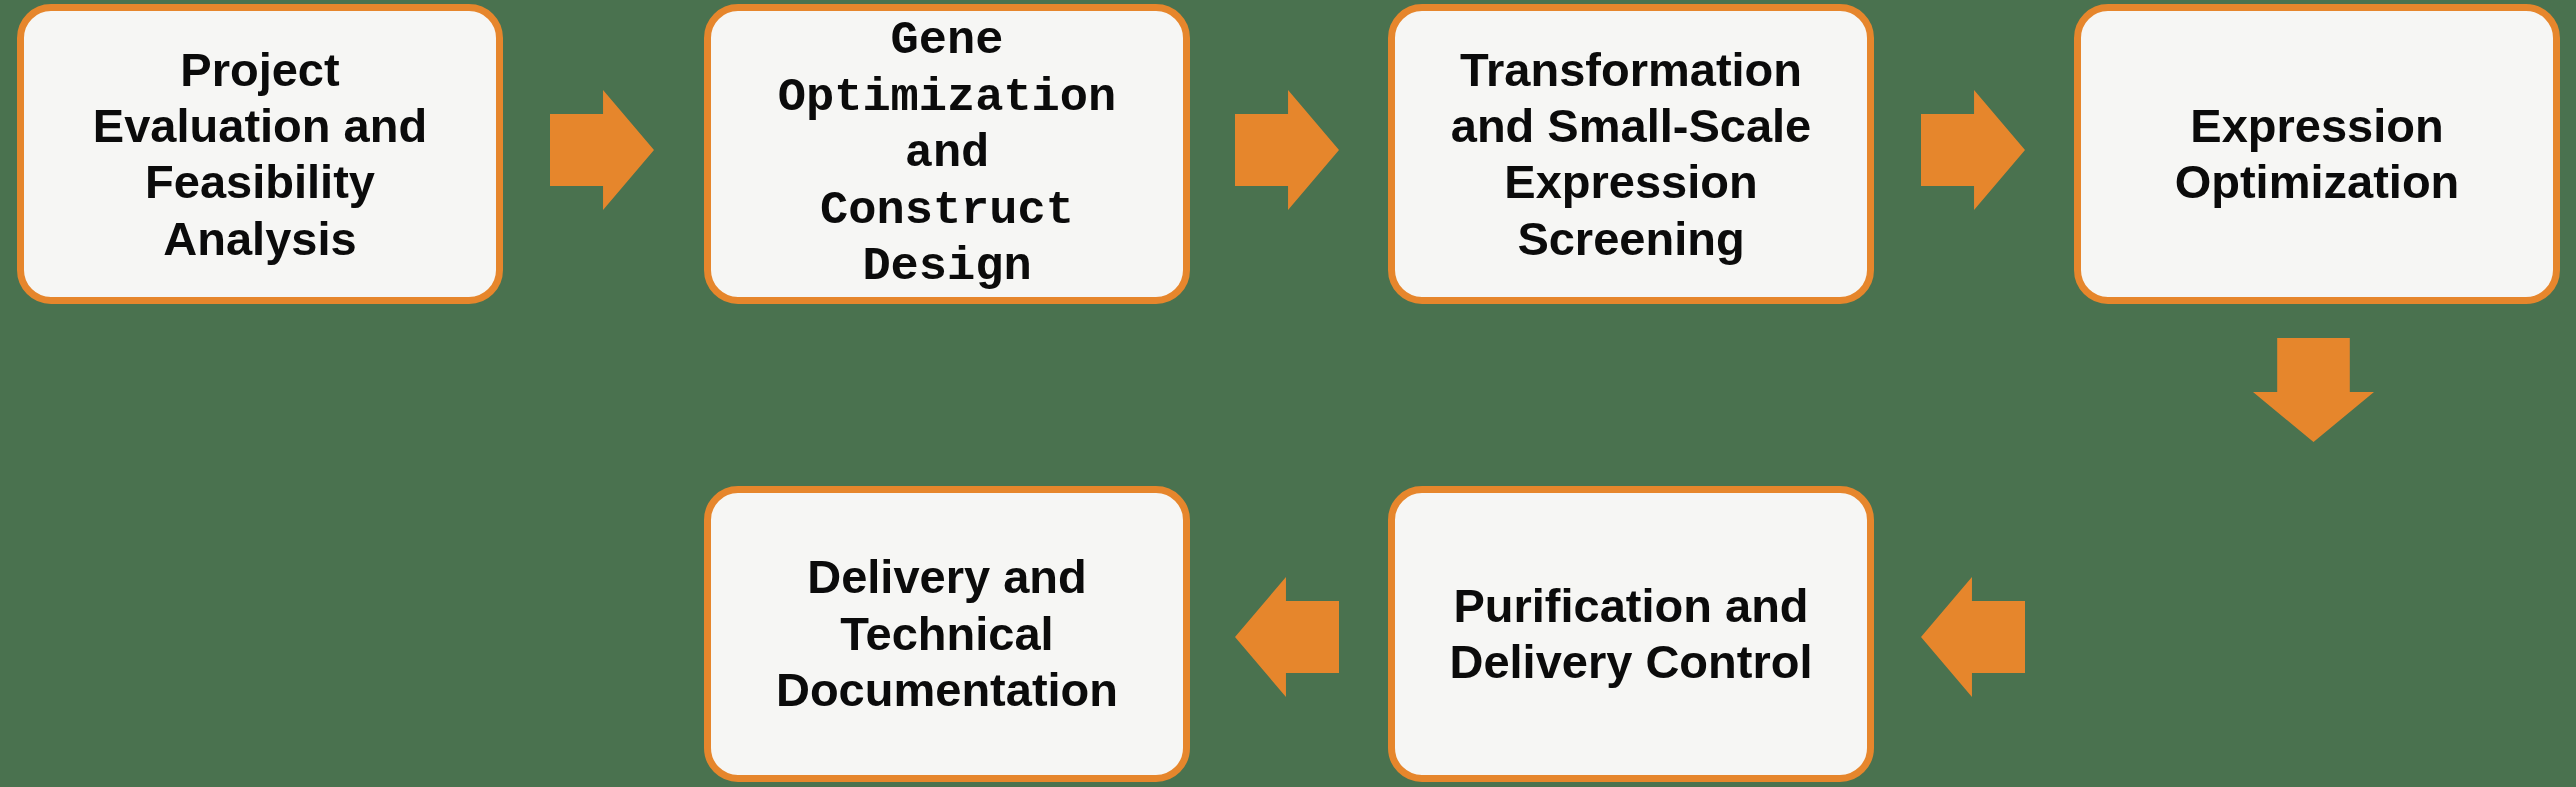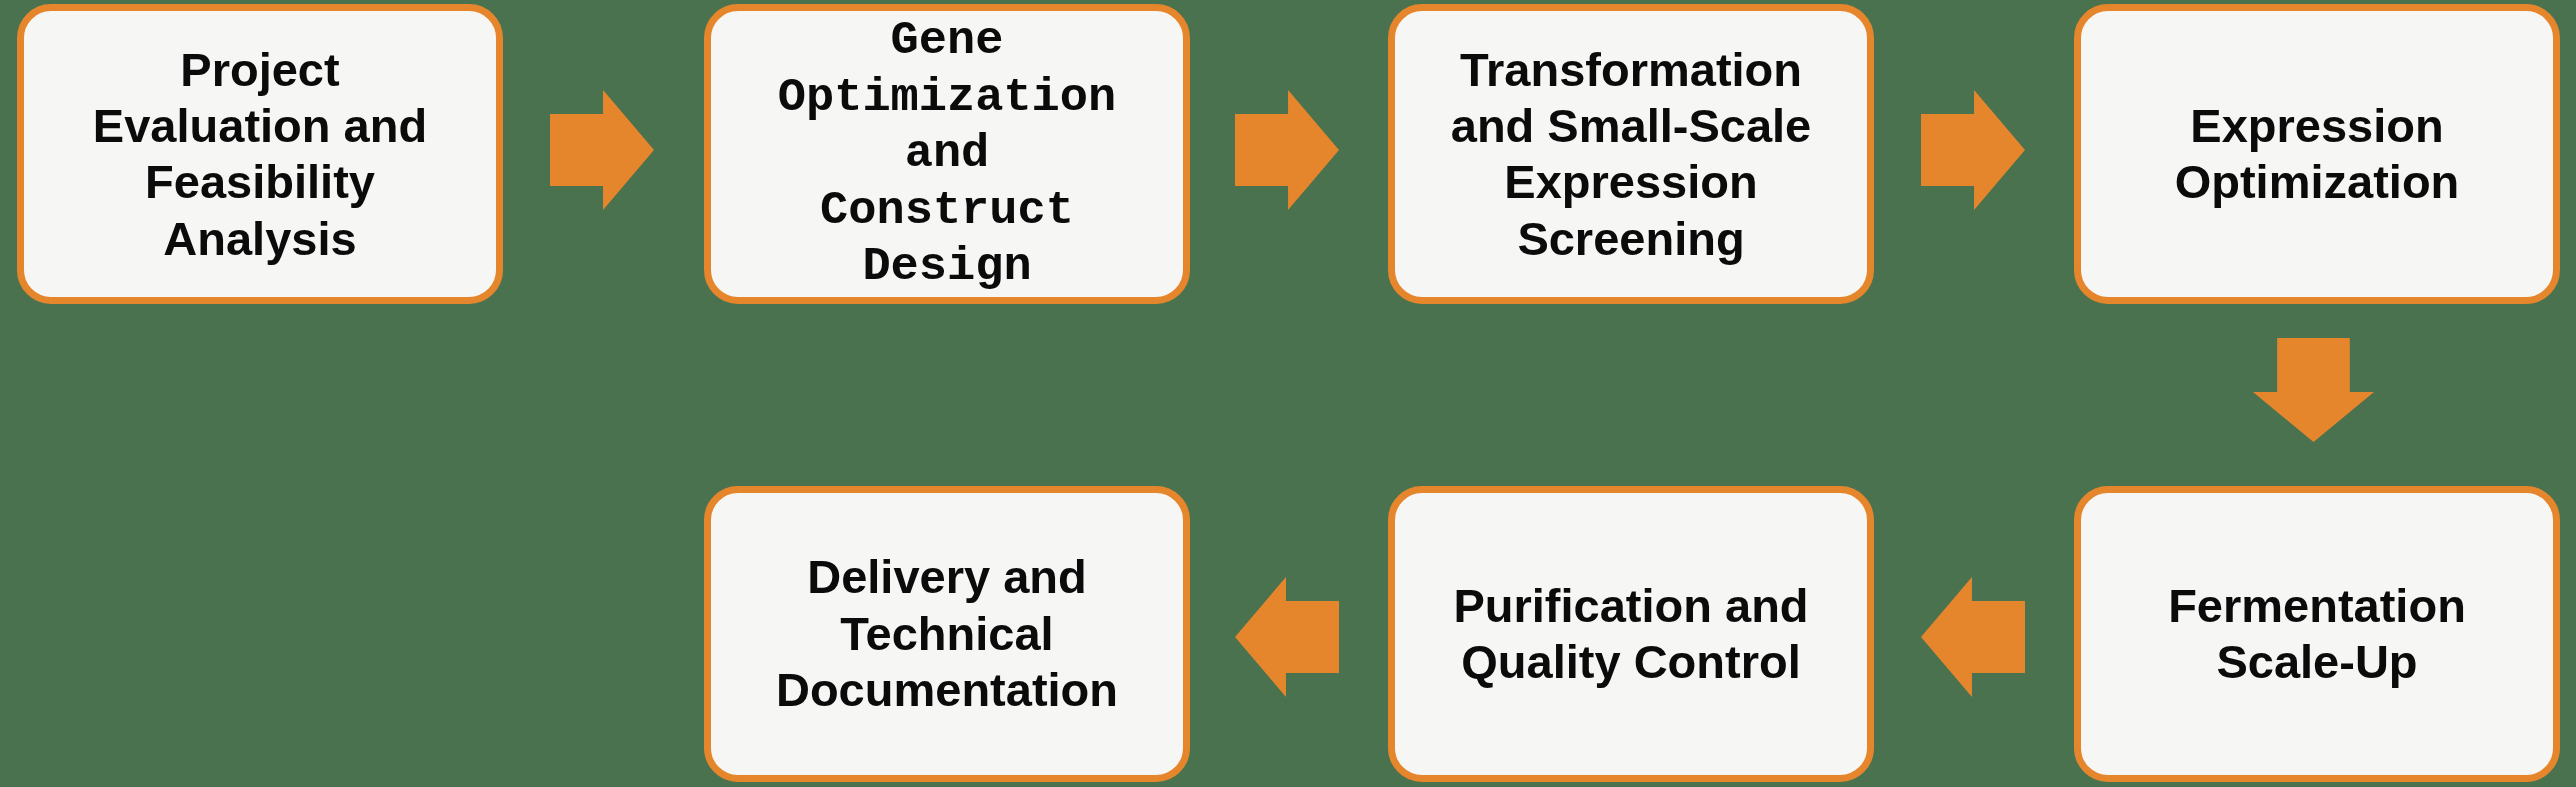--- a/index.html
+++ b/index.html
@@ -107,30 +107,26 @@
 
   <div class="arrow right a3"></div>
 
   <div class="box b4">
     <span class="label">Expression
 Optimization</span>
   </div>
 
   <div class="arrow down a4"></div>
 
-  <div class="box row2 b5">
-    <span class="label">Fermentation
-Scale-Up</span>
-  </div>
 
   <div class="arrow left a5"></div>
 
   <div class="box row2 b6">
     <span class="label">Purification and
-Quality Control</span>
+Delivery Control</span>
   </div>
 
   <div class="arrow left a6"></div>
 
   <div class="box row2 b7">
     <span class="label">Delivery and
 Technical
 Documentation</span>
   </div>
 

